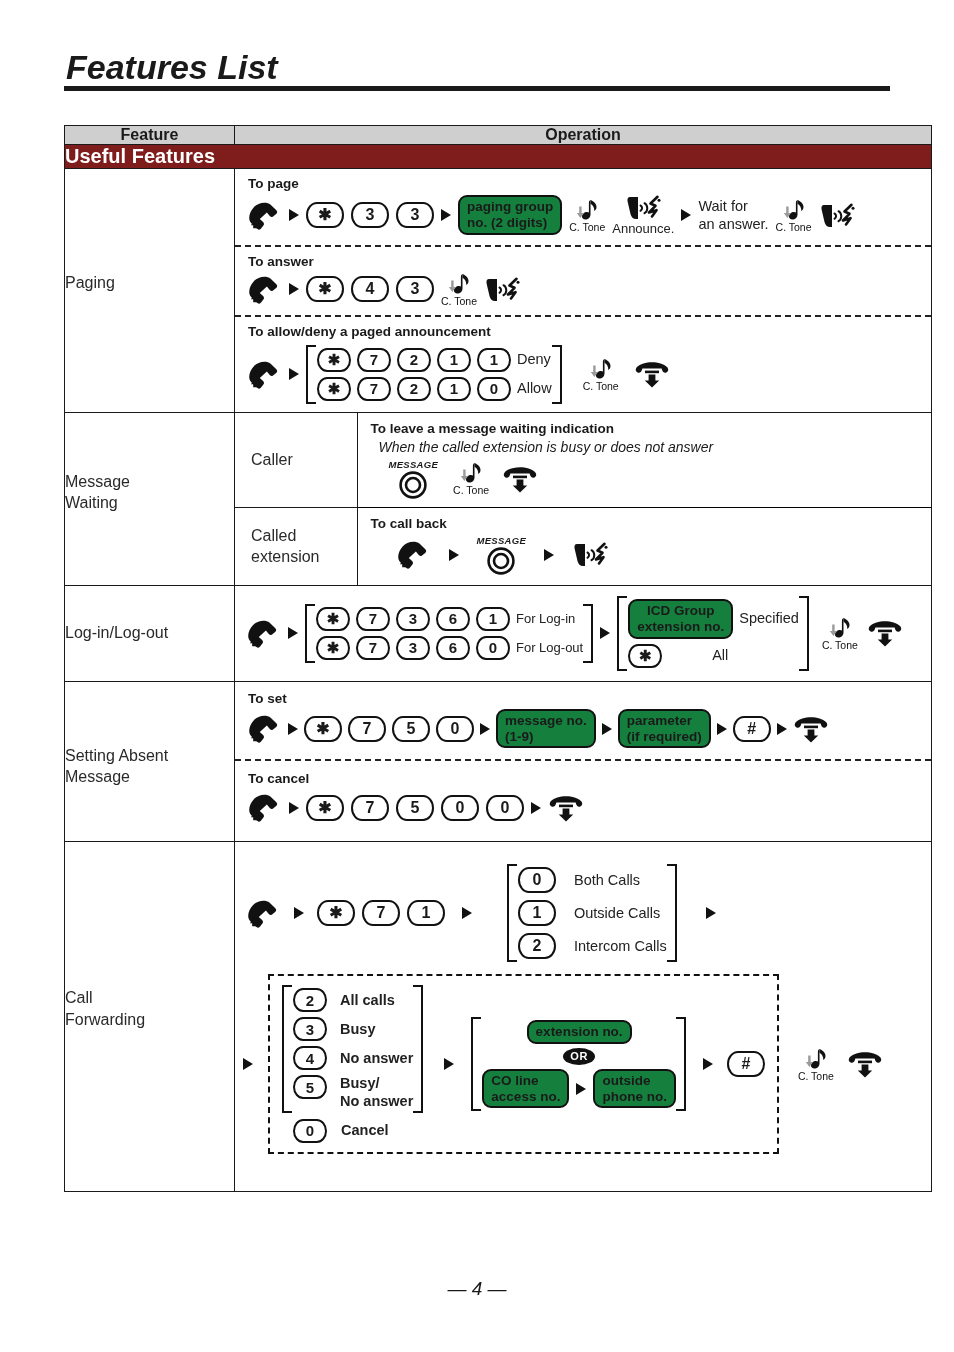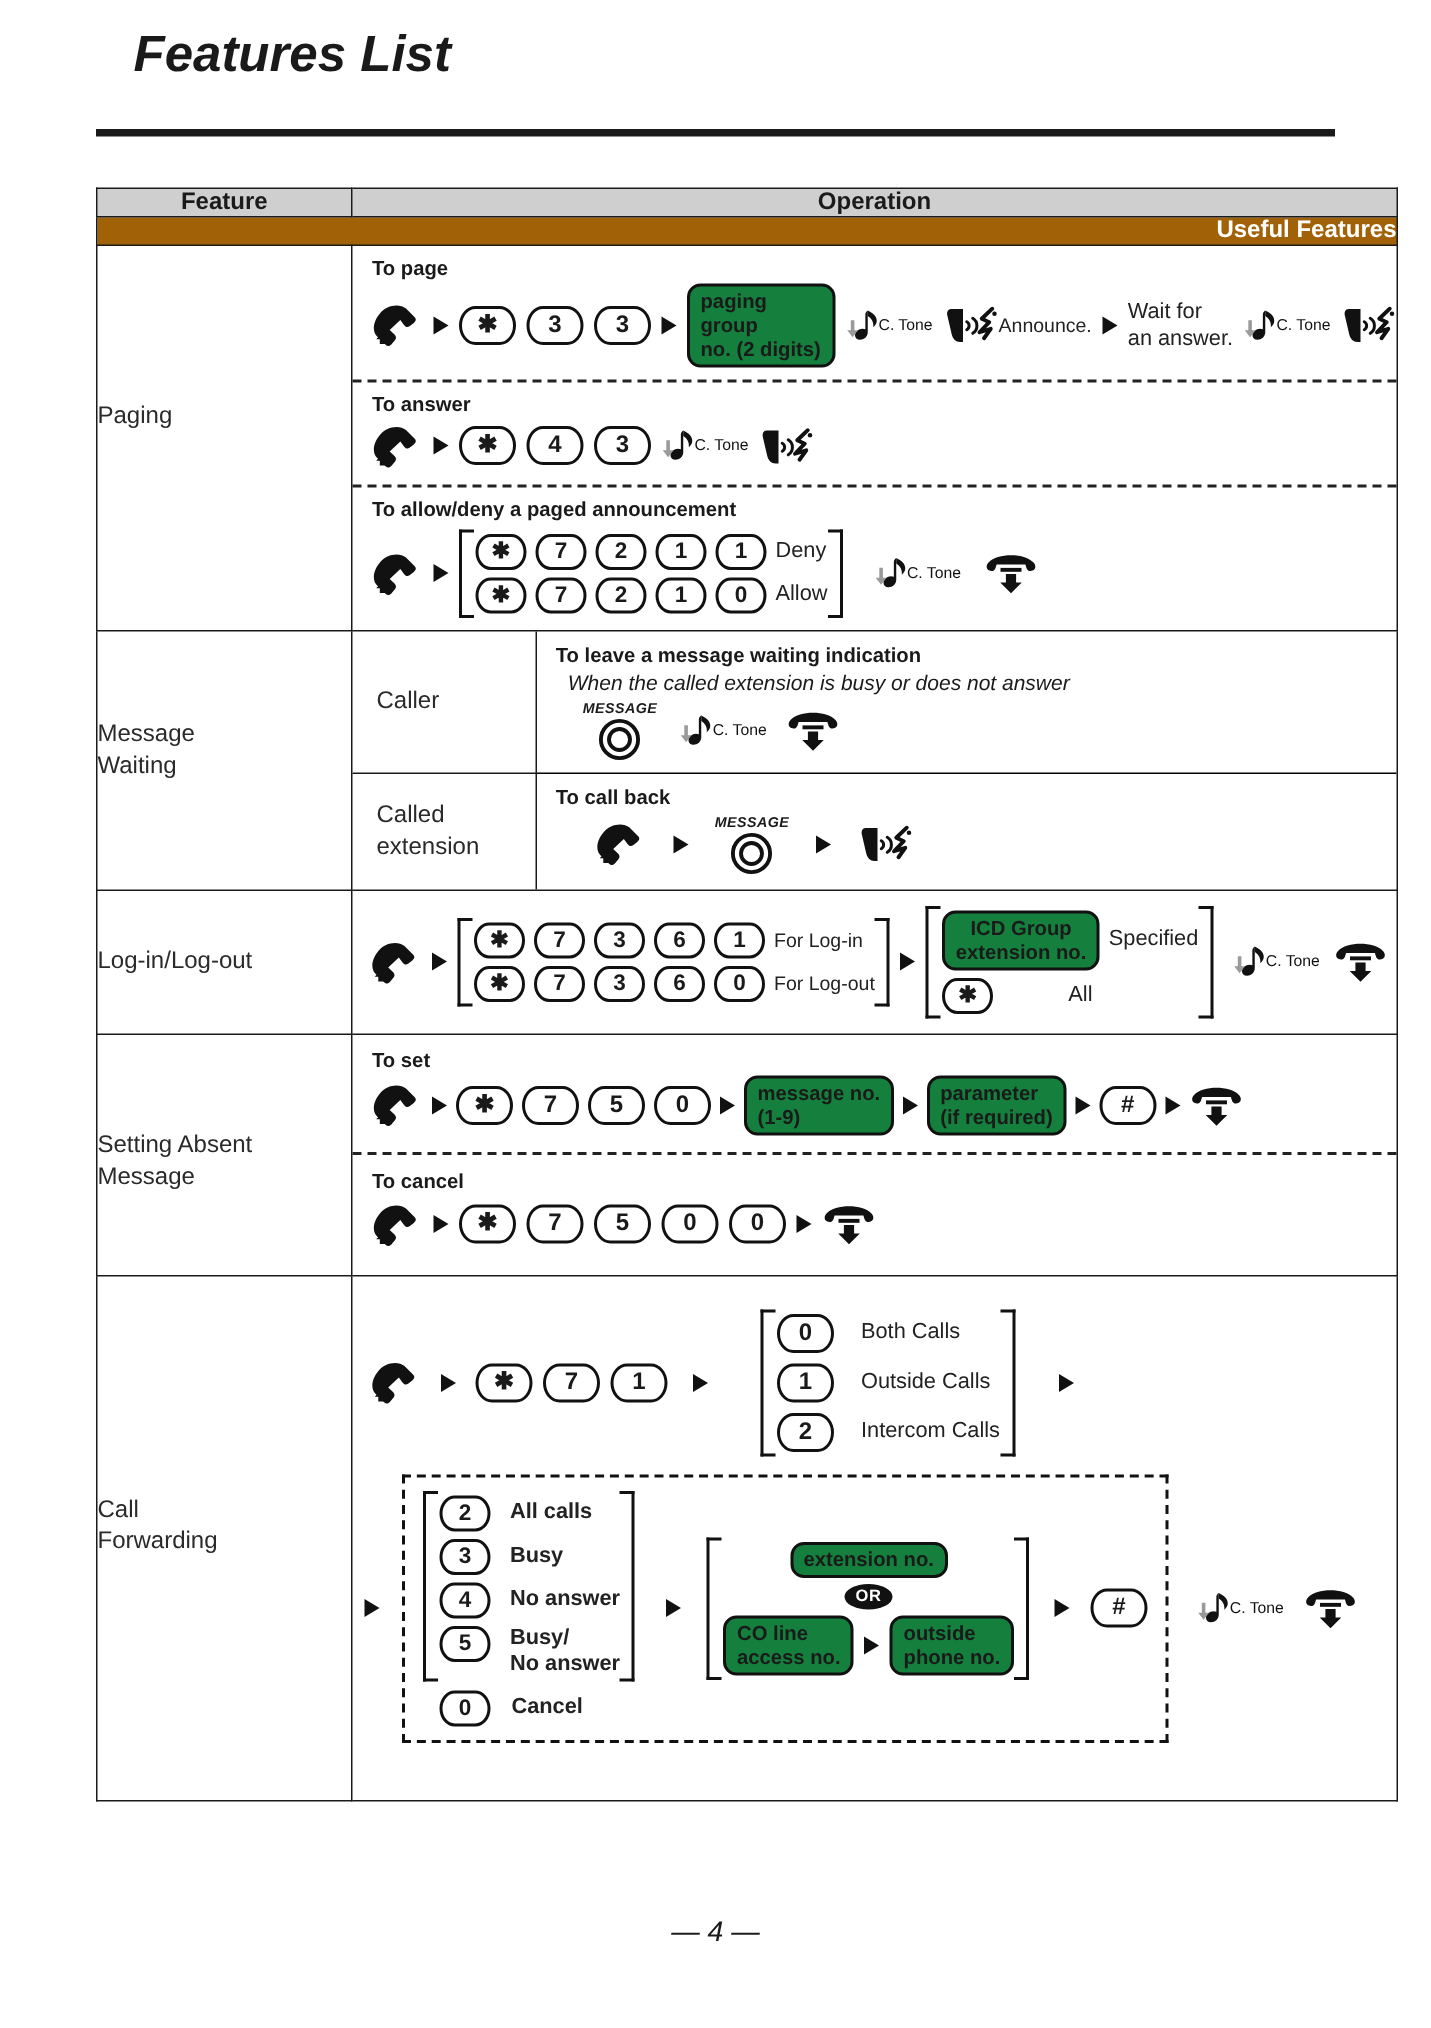--- a/index.html
+++ b/index.html
@@ -9,36 +9,36 @@
     background:#ffffff;
     font-family: "Liberation Sans", sans-serif;
     color:#1a1a1a;
     position:relative;
     overflow:hidden;
   }
   .page { position:relative; width:954px; height:1352px; padding:0; }
 
   
   .title {
-    position:absolute; left:66px; top:17px;
+    position:absolute; left:66px; top:48px;
     font-size:34px; font-weight:bold; font-style:italic;
-    letter-spacing:0px; color:#1a1a1a;margin-left:23px;
+    letter-spacing:0px; color:#1a1a1a;
   }
   .title-rule {
     position:absolute; left:64px; top:86px; width:826px; height:5px; background:#1a1a1a;
   }
 
   
   .tbl { position:absolute; left:64px; top:125px; width:868px; border-collapse:collapse; }
   .tbl td, .tbl th { border:1px solid #1a1a1a; vertical-align:top; padding:0; }
   .col-feature { width:170px; }
   .hdr { background:#cfcfcf; text-align:center; font-weight:bold; font-size:16px; padding:9px 0 9px 0; }
   .band {
-    background:#a16207; color:#ffffff; text-align:right; font-weight:bold;
-    font-size:16px; padding:8px 0; border-left:1px solid #1a1a1a; border-right:1px solid #1a1a1a;
+    background:#7f1d1d; color:#ffffff; text-align:left; font-weight:bold;
+    font-size:20px; padding:8px 0; border-left:1px solid #1a1a1a; border-right:1px solid #1a1a1a;
   }
   .feat-label {
     font-size:16px; color:#2a2a2a; padding-left:17px; line-height:1.35;
   }
   .opcell { padding:0; position:relative; }
 
   
   .sect { position:relative; padding:7px 0 8px 13px; }
   .sect-title { font-size:13.5px; font-weight:bold; margin-bottom:3px; }
   .dashrule { border-top:2px dashed #222; height:0; margin:0; }
@@ -78,21 +78,21 @@
   .brk:before { left:0; border-left:2.5px solid #111; }
   .brk:after  { right:0; border-right:2.5px solid #111; }
   .brk-inner { display:flex; flex-direction:column; gap:5px; }
   .brk-line { display:flex; align-items:center; gap:6px; }
 
   
   .dashbox { border:2px dashed #111; padding:9px 12px; display:inline-block; }
 
   
   .ico { display:inline-block; flex:0 0 auto; }
-  .ctone { display:inline-flex; flex-direction:row; align-items:center; flex:0 0 auto; line-height:1; }
+  .ctone { display:inline-flex; flex-direction:column; align-items:center; flex:0 0 auto; line-height:1; }
   .ctone .lbl { font-size:10.5px; margin-top:0px; color:#111; }
   .msgbtn { display:inline-flex; flex-direction:column; align-items:center; flex:0 0 auto; }
   .msgbtn .cap { font-size:9.5px; font-weight:bold; font-style:italic; letter-spacing:.3px; margin-bottom:1px; }
 
   .orbadge {
     display:inline-flex; align-items:center; justify-content:center;
     width:32px; height:17px; border-radius:50%; background:#111; color:#fff;
     font-size:11px; font-weight:bold; letter-spacing:.5px;
   }
 

